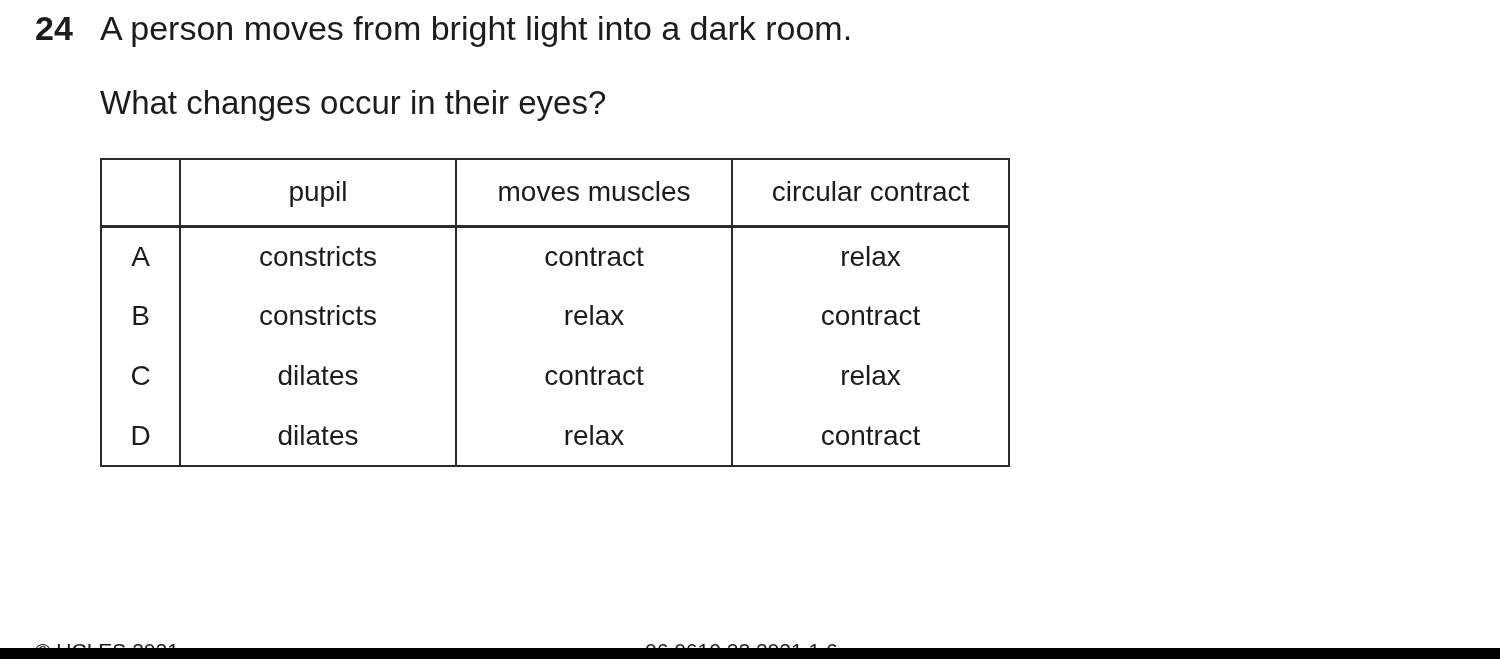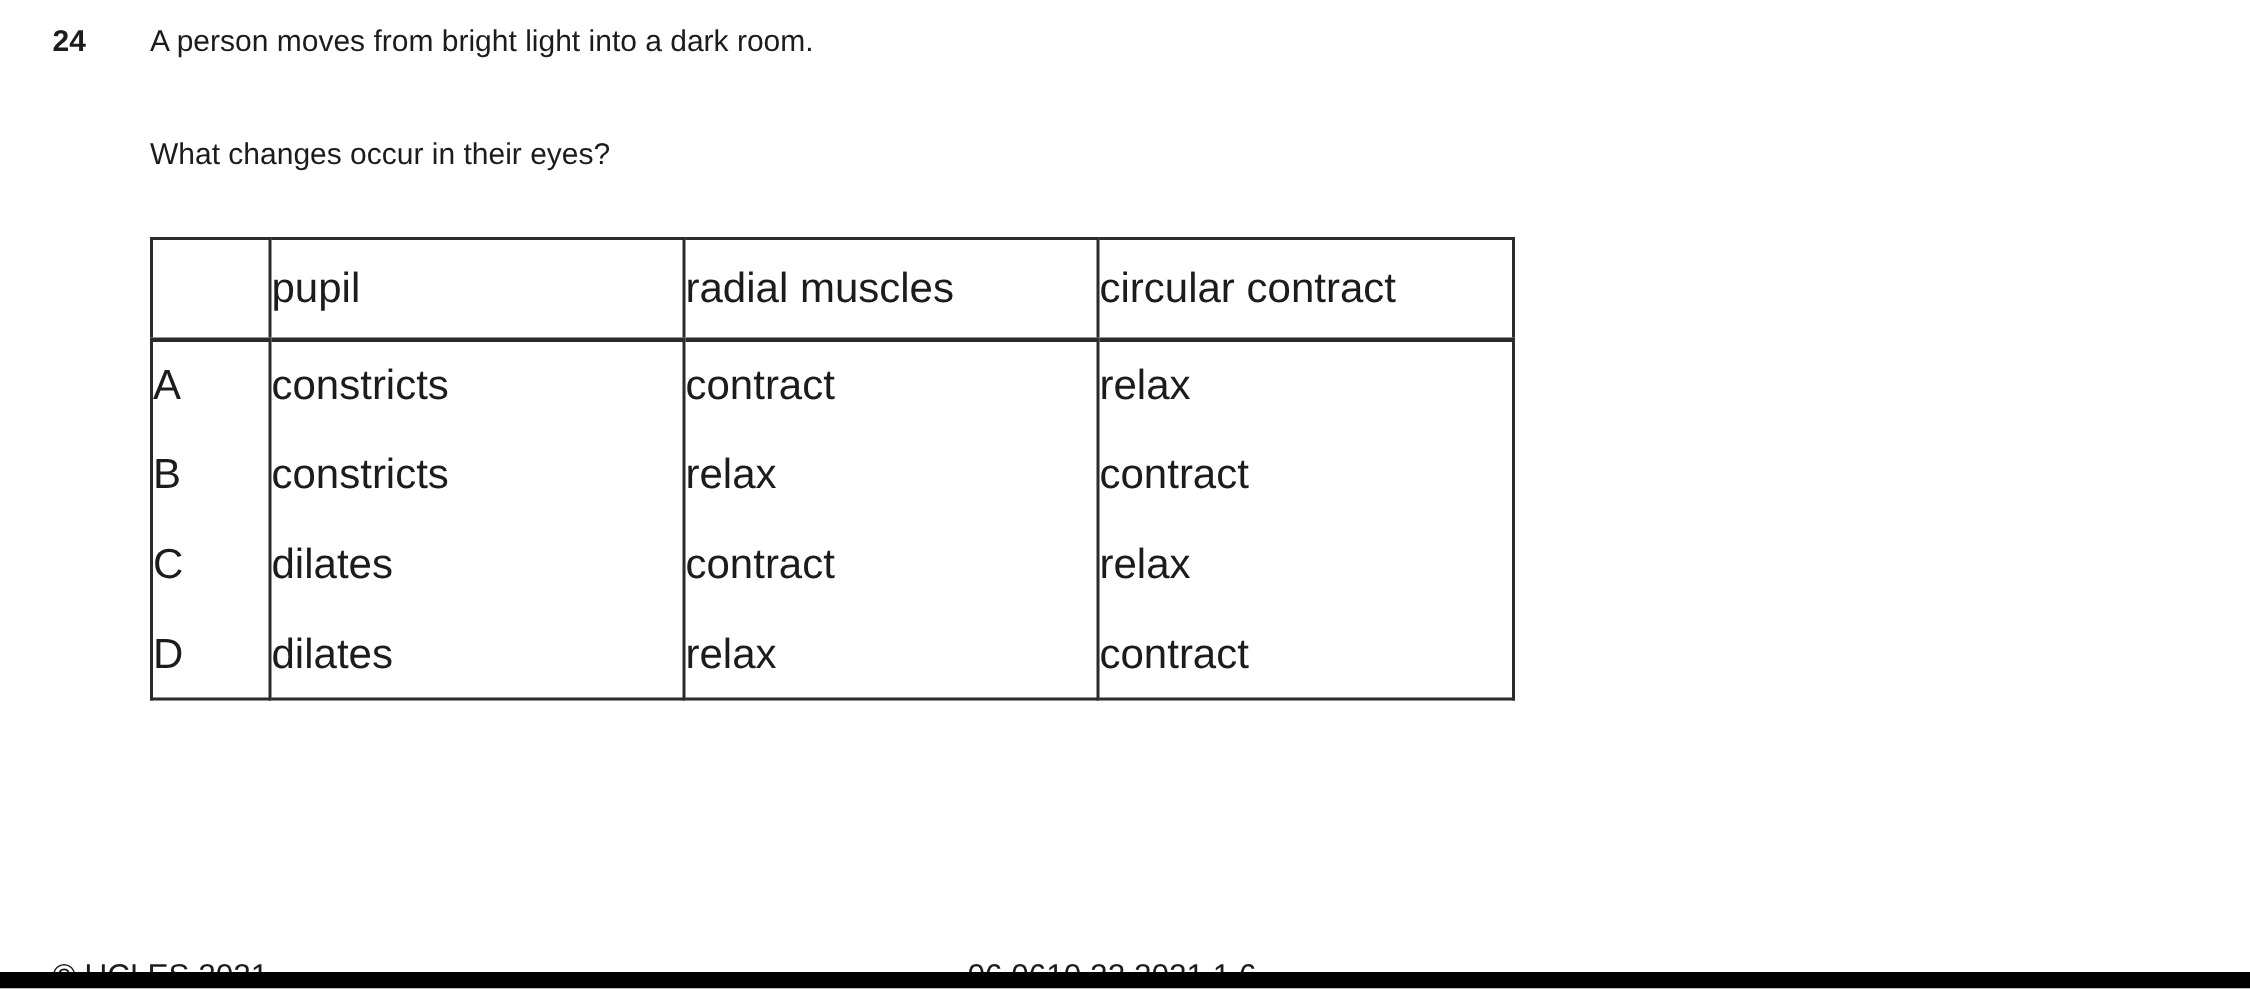--- a/index.html
+++ b/index.html
@@ -10,34 +10,34 @@
     height: 659px;
     overflow: hidden;
     background: #ffffff;
     color: #1c1c1c;
     font-family: "Liberation Sans", sans-serif;
   }
   .question-line1 {
     position: absolute;
     top: 12px;
     left: 35px;
-    font-size: 20px;
+    font-size: 34px;
     line-height: 32px;
     white-space: nowrap;
   }
   .question-number {
     display: inline-block;
     width: 65px;
     font-weight: bold;
   }
   .question-line2 {
     position: absolute;
     top: 87px;
     left: 100px;
-    font-size: 20px;
+    font-size: 33px;
     line-height: 32px;
     white-space: nowrap;
   }
   table.answer-table {
     position: absolute;
     left: 100px;
     top: 158px;
     width: 908px;
     height: 309px;
     border-collapse: collapse;
@@ -45,21 +45,21 @@
     font-size: 28px;
     color: #1c1c1c;
   }
   table.answer-table col.c-letter  { width: 79px; }
   table.answer-table col.c-pupil   { width: 276px; }
   table.answer-table col.c-radial  { width: 276px; }
   table.answer-table col.c-circ    { width: 277px; }
   table.answer-table th, table.answer-table td {
     border-left: 2px solid #2b2b2b;
     border-right: 2px solid #2b2b2b;
-    text-align: left;
+    text-align: center;
     vertical-align: middle;
     font-weight: normal;
     padding: 0;
   }
   table.answer-table thead th {
     height: 67px;
     border-top: 2px solid #2b2b2b;
     border-bottom: 3px solid #2b2b2b;
   }
   table.answer-table tbody td { height: 60px; }
@@ -103,21 +103,21 @@
   <colgroup>
     <col class="c-letter">
       <col class="c-pupil">
       <col class="c-radial">
       <col class="c-circ">
   </colgroup>
   <thead>
     <tr>
       <th></th>
       <th>pupil</th>
-      <th>radial muscles</th>
+      <th>moves muscles</th>
       <th>circular contract</th>
     </tr>
   </thead>
   <tbody>
     <tr>
       <td class="row-letter">A</td>
       <td>constricts</td>
       <td>contract</td>
       <td>relax</td>
     </tr>

